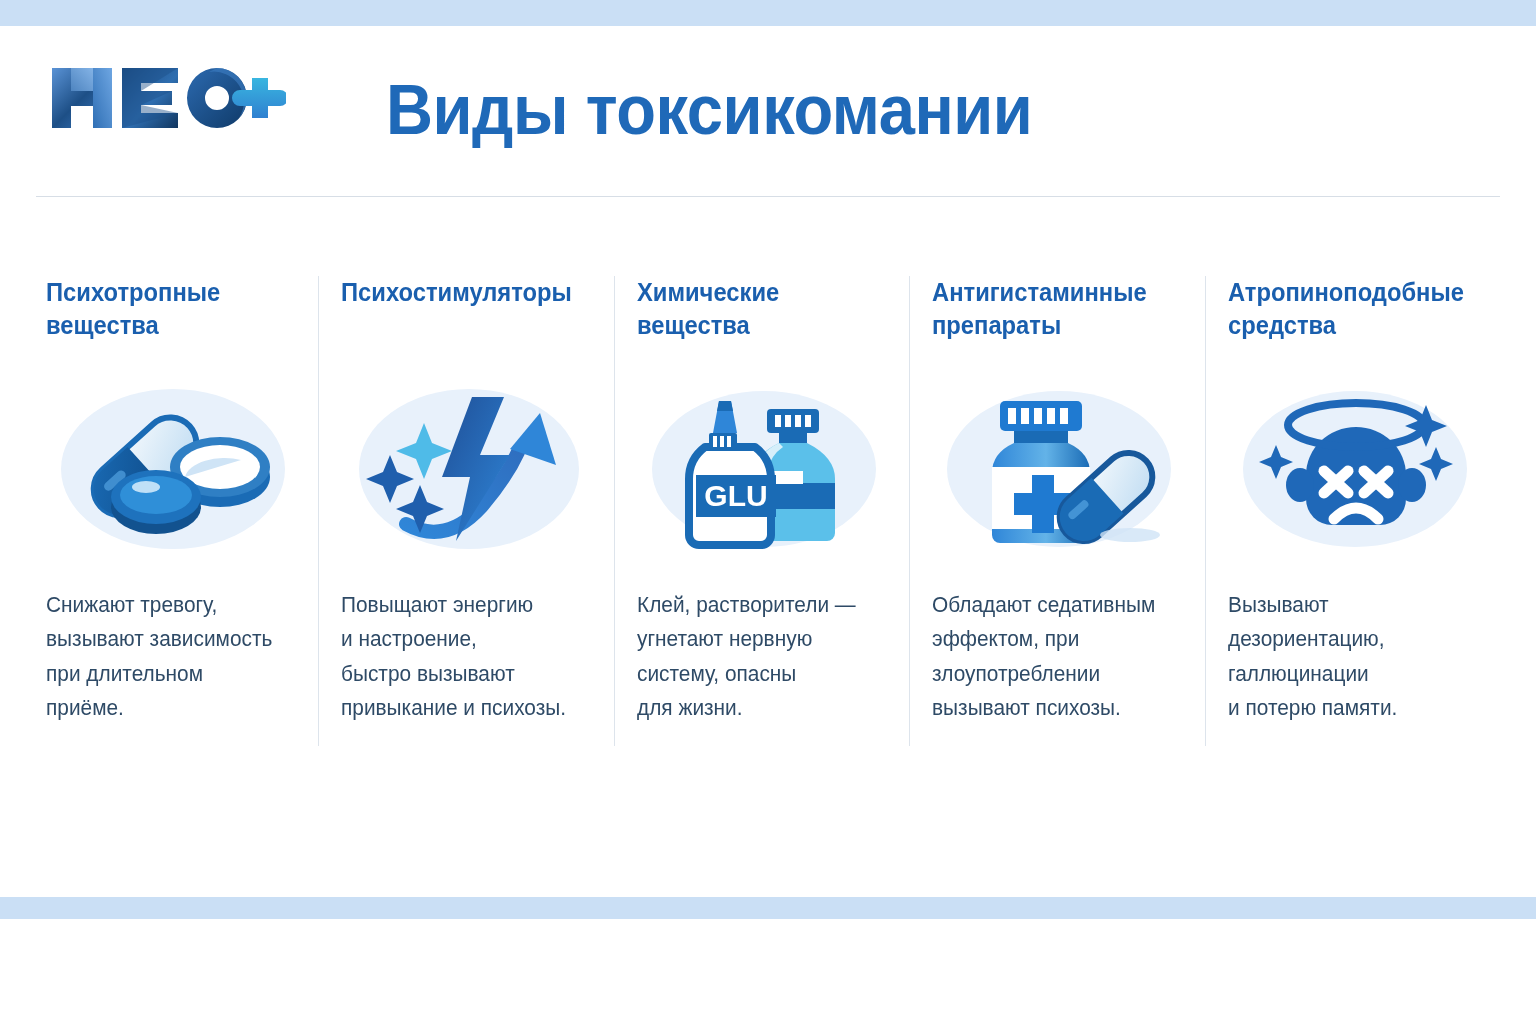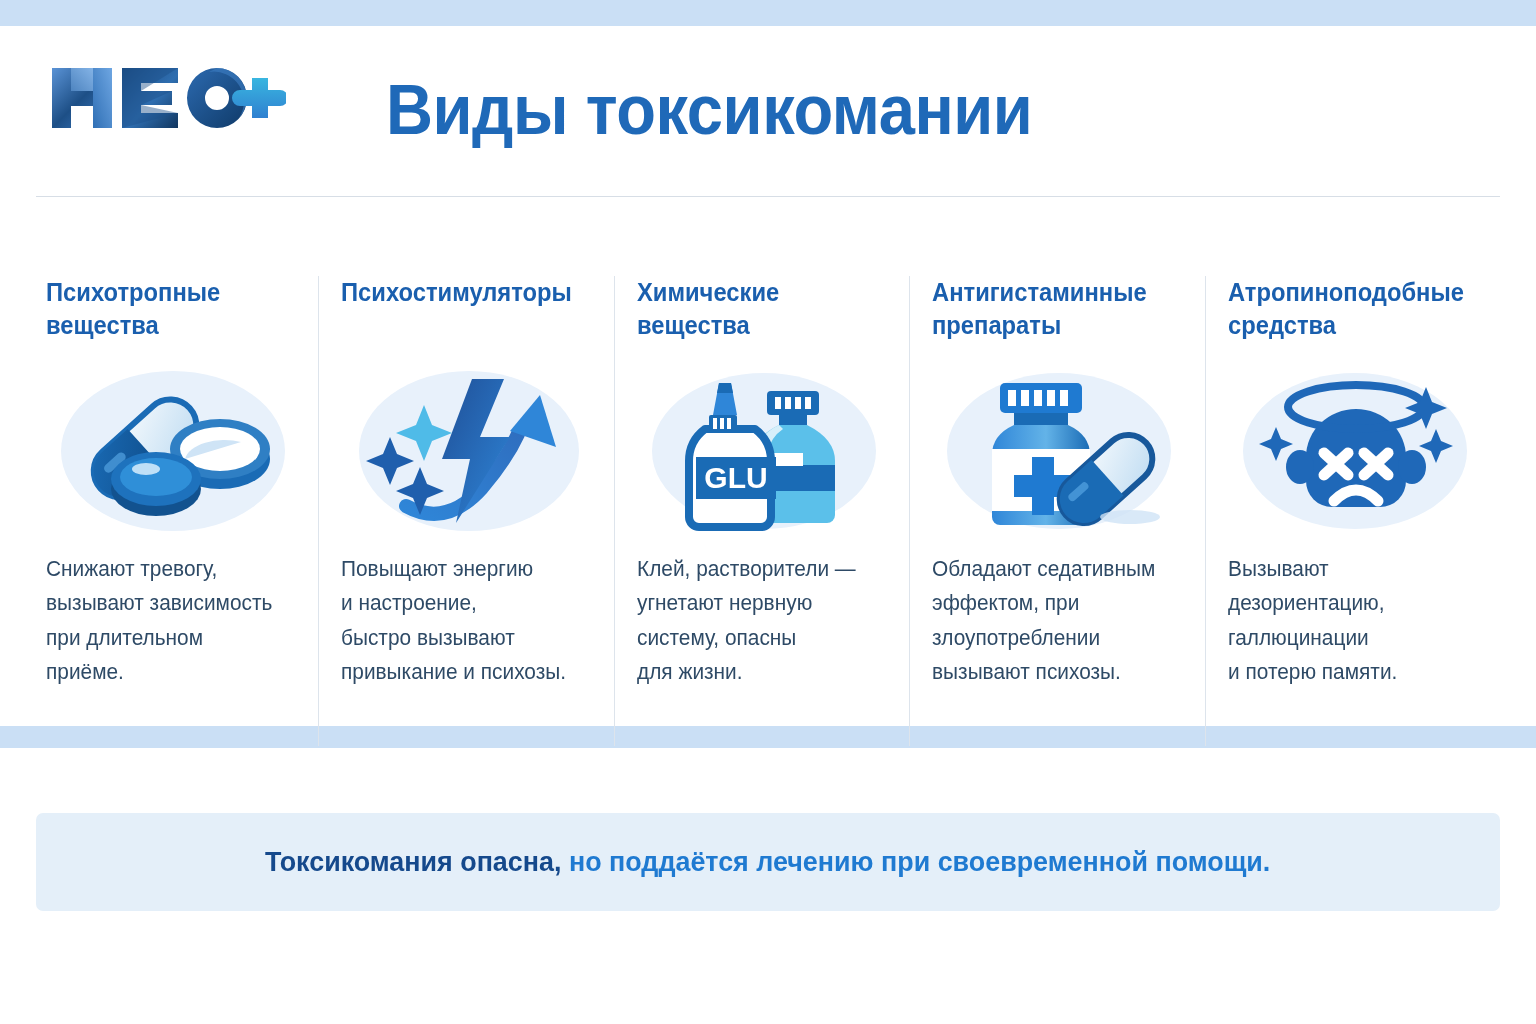--- a/index.html
+++ b/index.html
@@ -9,21 +9,21 @@
     width: 1536px;
     height: 1024px;
     background: #ffffff;
     font-family: "Liberation Sans", "DejaVu Sans", sans-serif;
     overflow: hidden;
   }
 
   .page {
     position: relative;
     width: 1536px;
-    height: 748px;
+    height: 919px;
     background: #ffffff;
   }
 
   
   .band {
     position: absolute;
     left: 0;
     width: 1536px;
     background: #cadff5;
   }
@@ -81,20 +81,21 @@
     height: 470px;
     display: flex;
   }
 
   .col {
     position: relative;
     flex: 1 1 0;
     padding: 0 18px 0 10px;
     display: flex;
     flex-direction: column;
+    gap: 18px;
   }
   .col + .col { border-left: 1px solid #dde4ec; padding-left: 22px; }
 
   .col-title {
     font-family: "Liberation Sans Narrow", "Liberation Sans", sans-serif;
     font-size: 25px;
     font-weight: 700;
     line-height: 1.30;
     color: #1a5fae;
     min-height: 74px;
@@ -387,19 +388,14 @@
         </svg>
       </div>
       <div class="col-text">Вызывают
 дезориентацию,
 галлюцинации
 и потерю памяти.</div>
     </div>
 
   </div>
 
-  <div class="footer-banner">
-    <div class="footer-text">
-      <span class="footer-strong">Токсикомания опасна,</span><span class="footer-rest"> но поддаётся лечению при своевременной помощи.</span>
-    </div>
-  </div>
 
 </div>
 
 </body></html>

